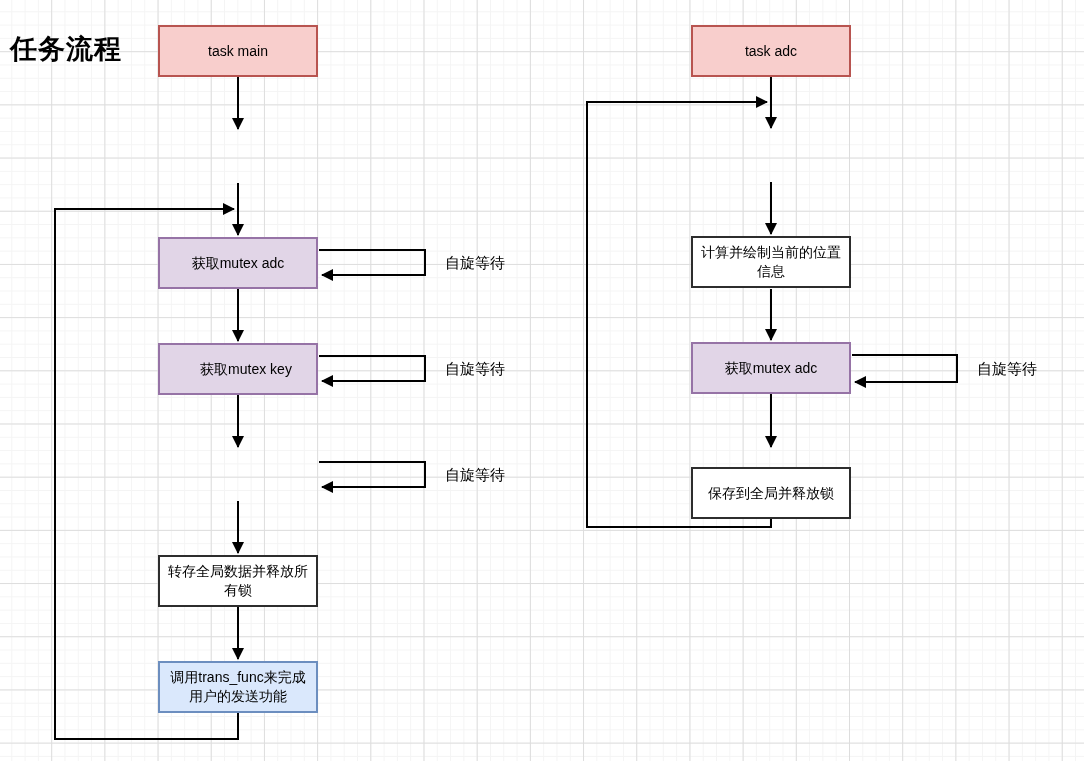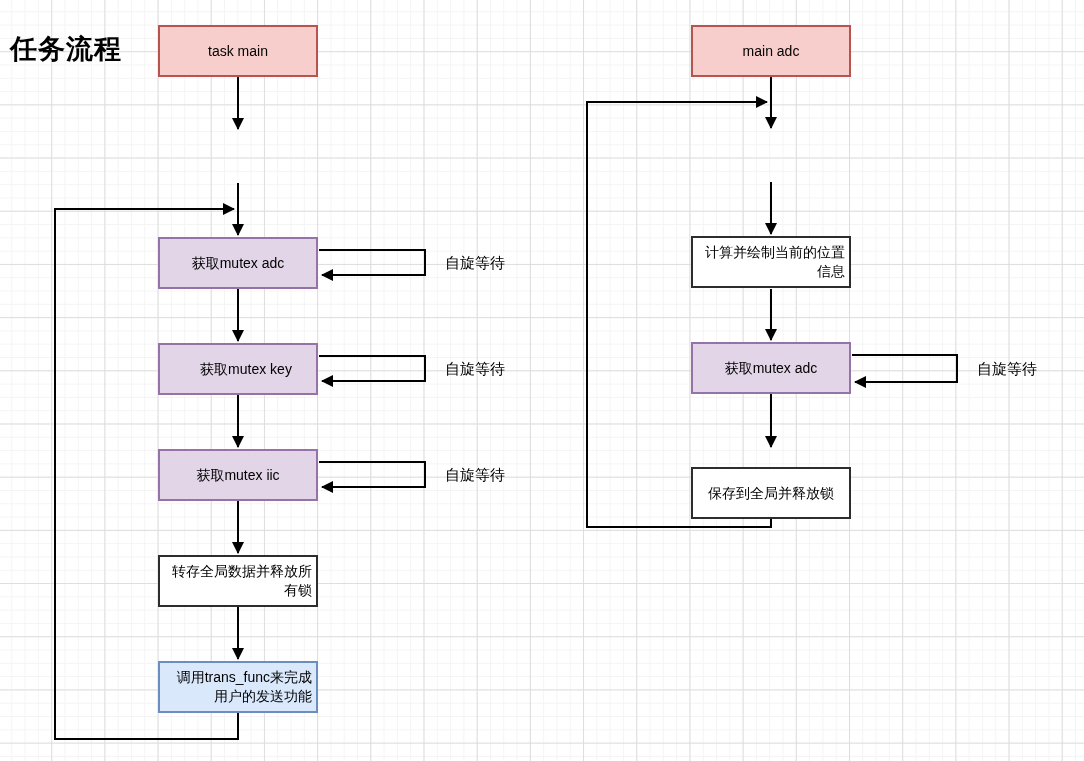--- a/index.html
+++ b/index.html
@@ -31,21 +31,21 @@
     letter-spacing: 1px;
   }
   .node {
     position: absolute;
     width: 160px;
     height: 52px;
     box-sizing: border-box;
     display: flex;
     align-items: center;
     justify-content: center;
-    text-align: right;
+    text-align: center;
     font-size: 14px;
     line-height: 19px;
     color: #000000;
     padding: 2px 4px;
   }
   .node.start   { background: #f8cecc; border: 2px solid #b85450; }
   .node.process { background: #ffffff; border: 2px solid #2d2d2d; }
   .node.mutex   { background: #e1d5e7; border: 2px solid #9673a6; }
   .node.action  { background: #dae8fc; border: 2px solid #6c8ebf; }
   .spin-label {
@@ -106,36 +106,33 @@
 
   <div class="node start" style="left:158px; top:25px;">
     <span>task main</span>
   </div>
   <div class="node mutex" style="left:158px; top:237px;">
     <span>获取mutex adc</span>
   </div>
   <div class="node mutex" style="left:158px; top:343px;padding-left:20px;">
     <span>获取mutex key</span>
   </div>
-  <div class="node mutex" style="left:158px; top:449px;">
-    <span>获取mutex iic</span>
-  </div>
   <div class="node process" style="left:158px; top:555px;">
     <span>转存全局数据并释放所有锁</span>
   </div>
   <div class="node action" style="left:158px; top:661px;">
     <span>调用trans_func来完成用户的发送功能</span>
   </div>
 
   <div class="spin-label" style="left:445px; top:254px;">自旋等待</div>
   <div class="spin-label" style="left:445px; top:360px;">自旋等待</div>
   <div class="spin-label" style="left:445px; top:466px;">自旋等待</div>
 
   <div class="node start" style="left:691px; top:25px;">
-    <span>main adc</span>
+    <span>task adc</span>
   </div>
   <div class="node process" style="left:691px; top:236px;">
     <span>计算并绘制当前的位置信息</span>
   </div>
   <div class="node mutex" style="left:691px; top:342px;">
     <span>获取mutex adc</span>
   </div>
   <div class="node process" style="left:691px; top:467px;font-family:Liberation Serif, serif;">
     <span>保存到全局并释放锁</span>
   </div>

